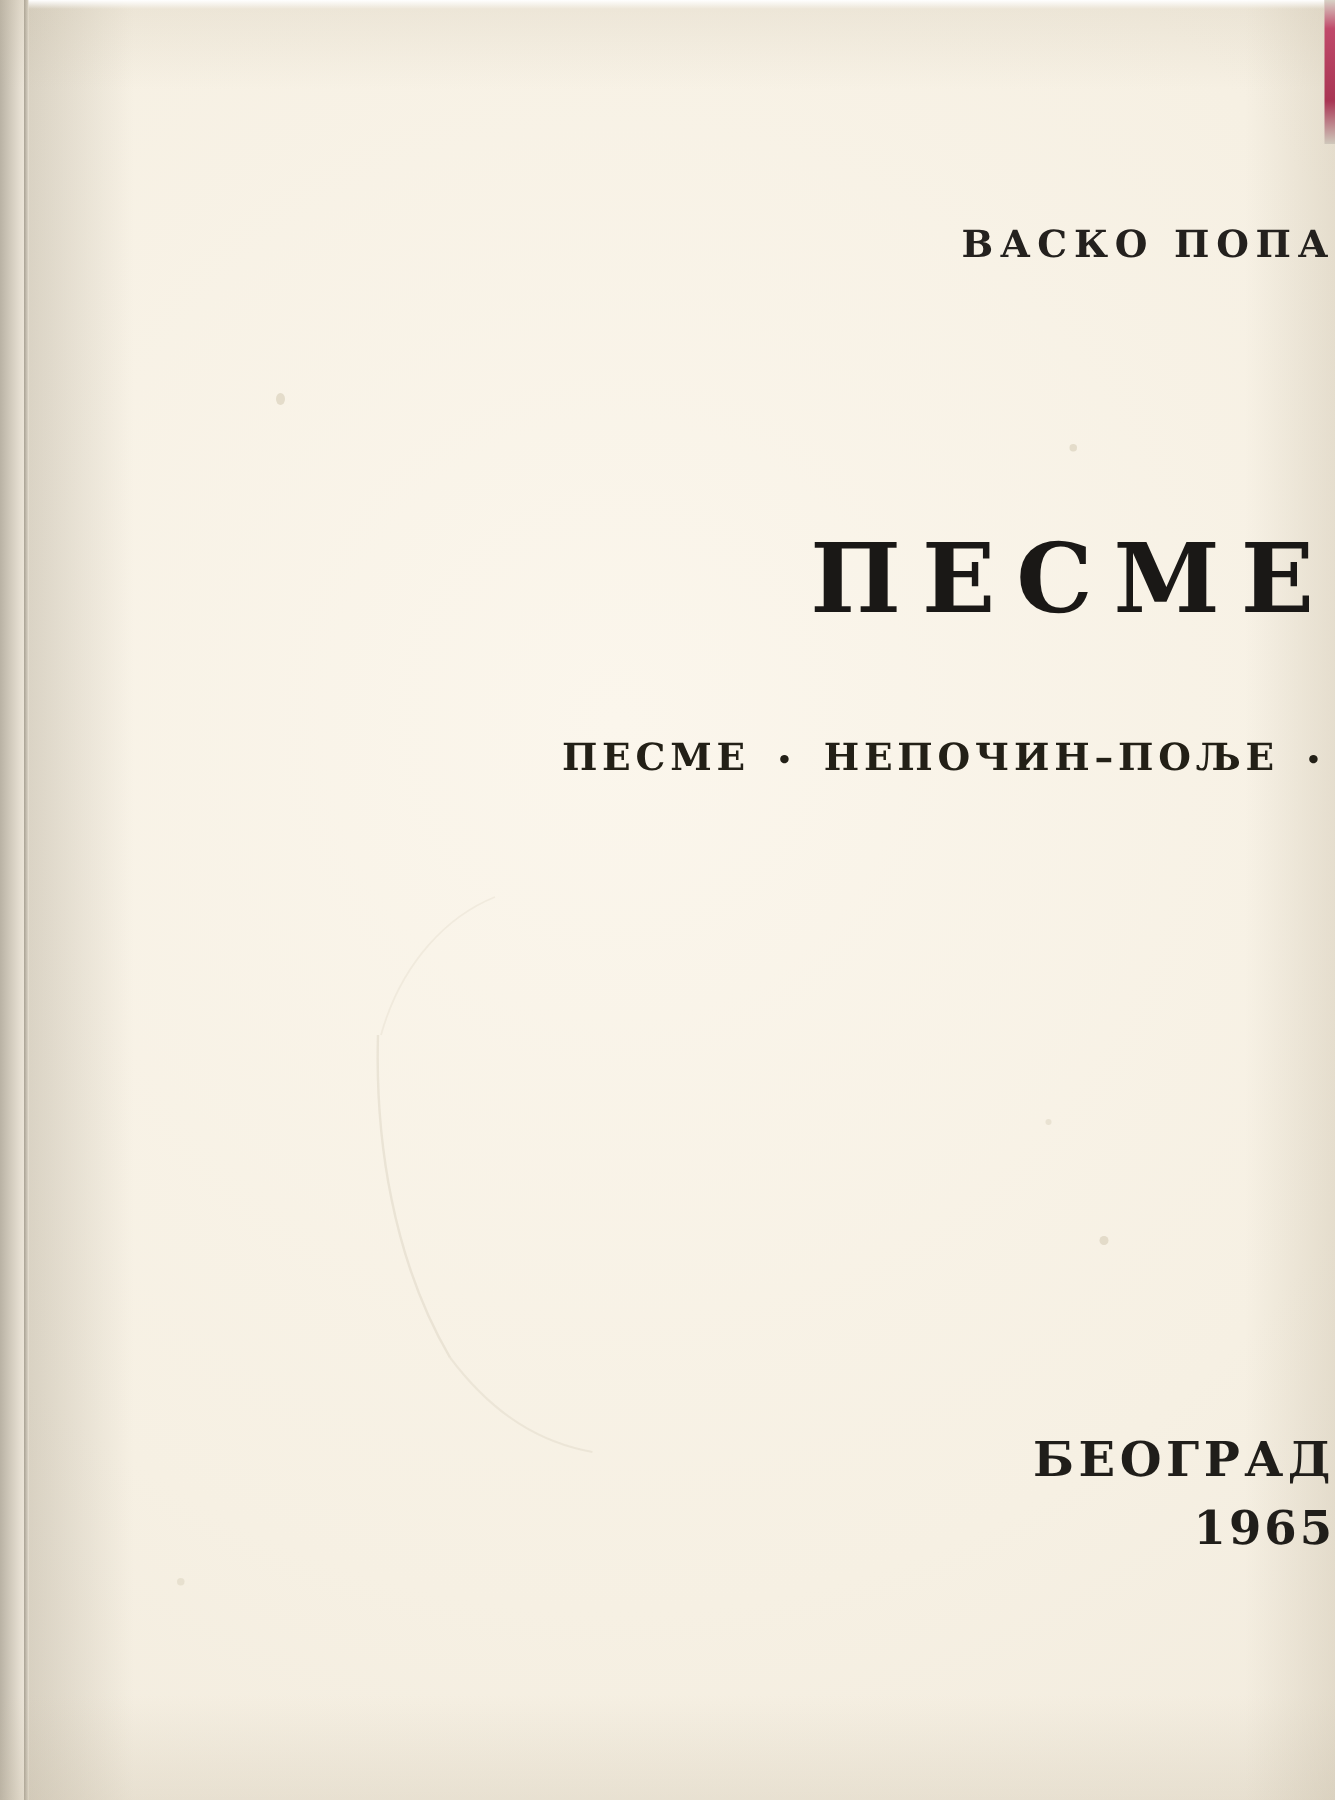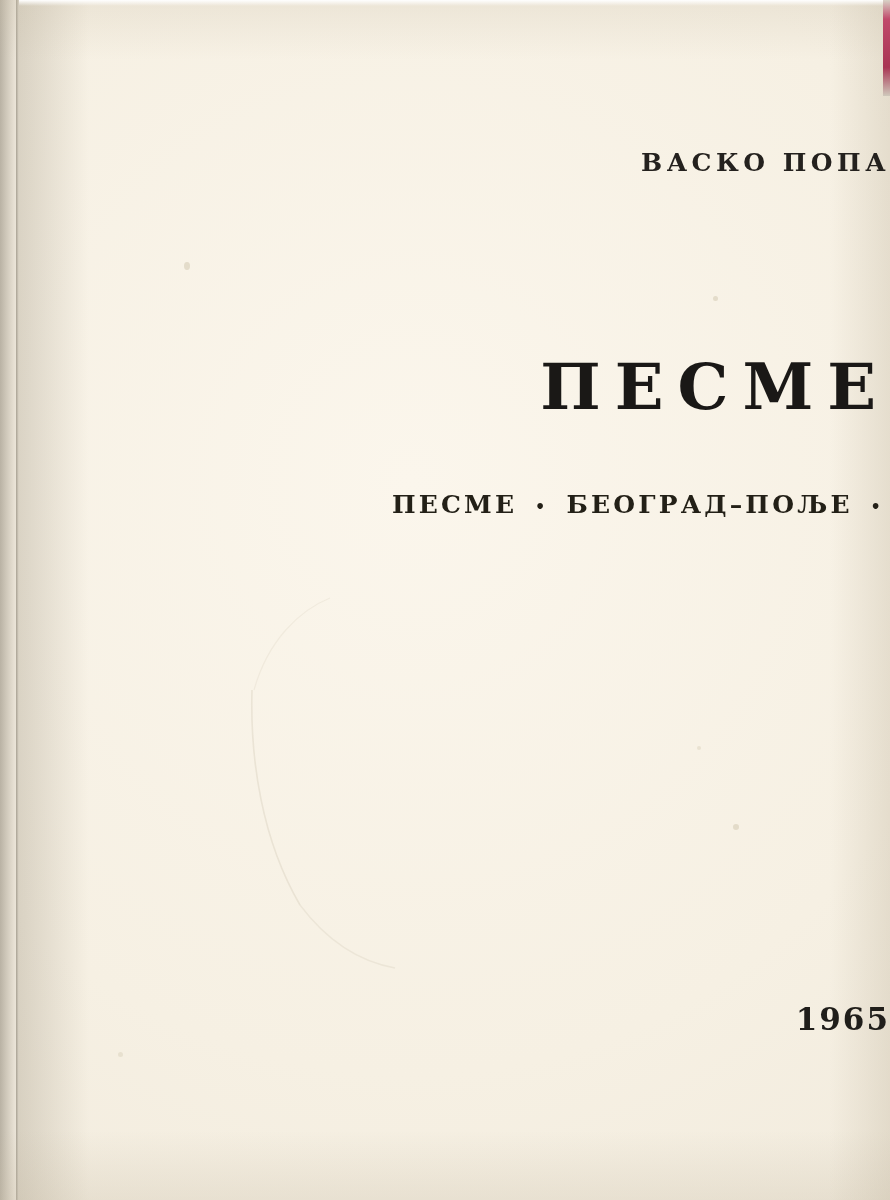--- a/index.html
+++ b/index.html
@@ -195,24 +195,25 @@
 
   <div class="content">
 
     <div class="author">ВАСКО ПОПА</div>
 
     <div class="title">ПЕСМЕ</div>
 
     <div class="subtitle">
       <span>ПЕСМЕ</span>
       <span class="dot">•</span>
-      <span>БЕОГРАД–ПОЉЕ</span>
+      <span>НЕПОЧИН–ПОЉЕ</span>
       <span class="dot">•</span>
     </div>
 
+    <div class="imprint-city">БЕОГРАД</div>
 
     <div class="imprint-year">1965</div>
 
   </div>
 
   <div class="page-vignette"></div>
   <div class="gutter-falloff"></div>
   <div class="gutter-shadow"></div>
   <div class="gutter-line"></div>
   <div class="top-white"></div>

